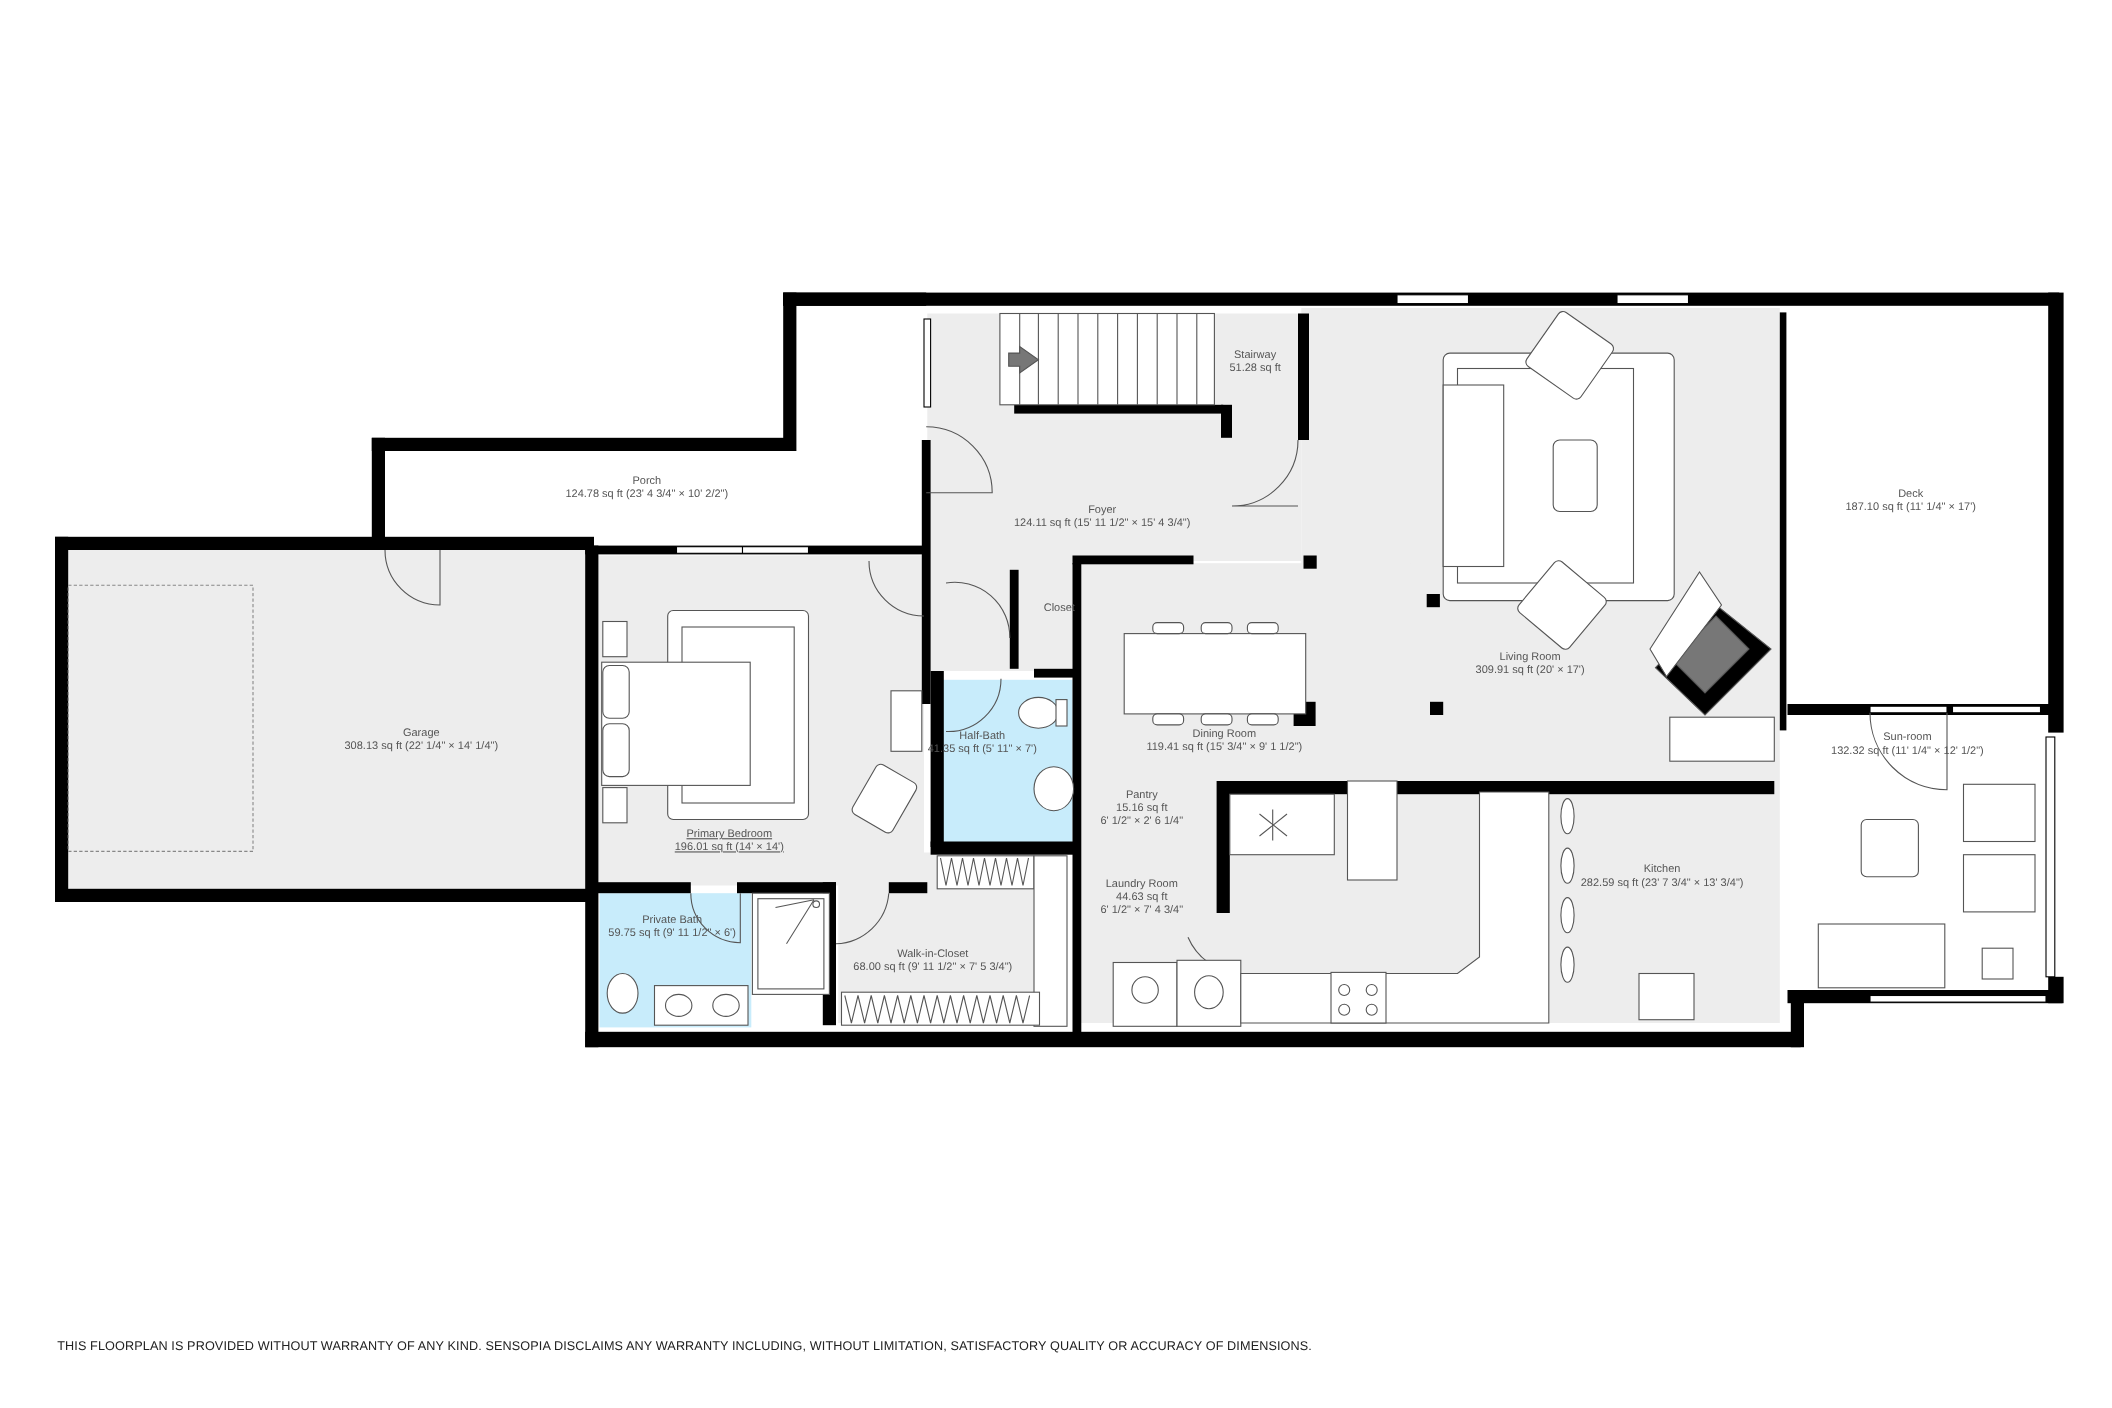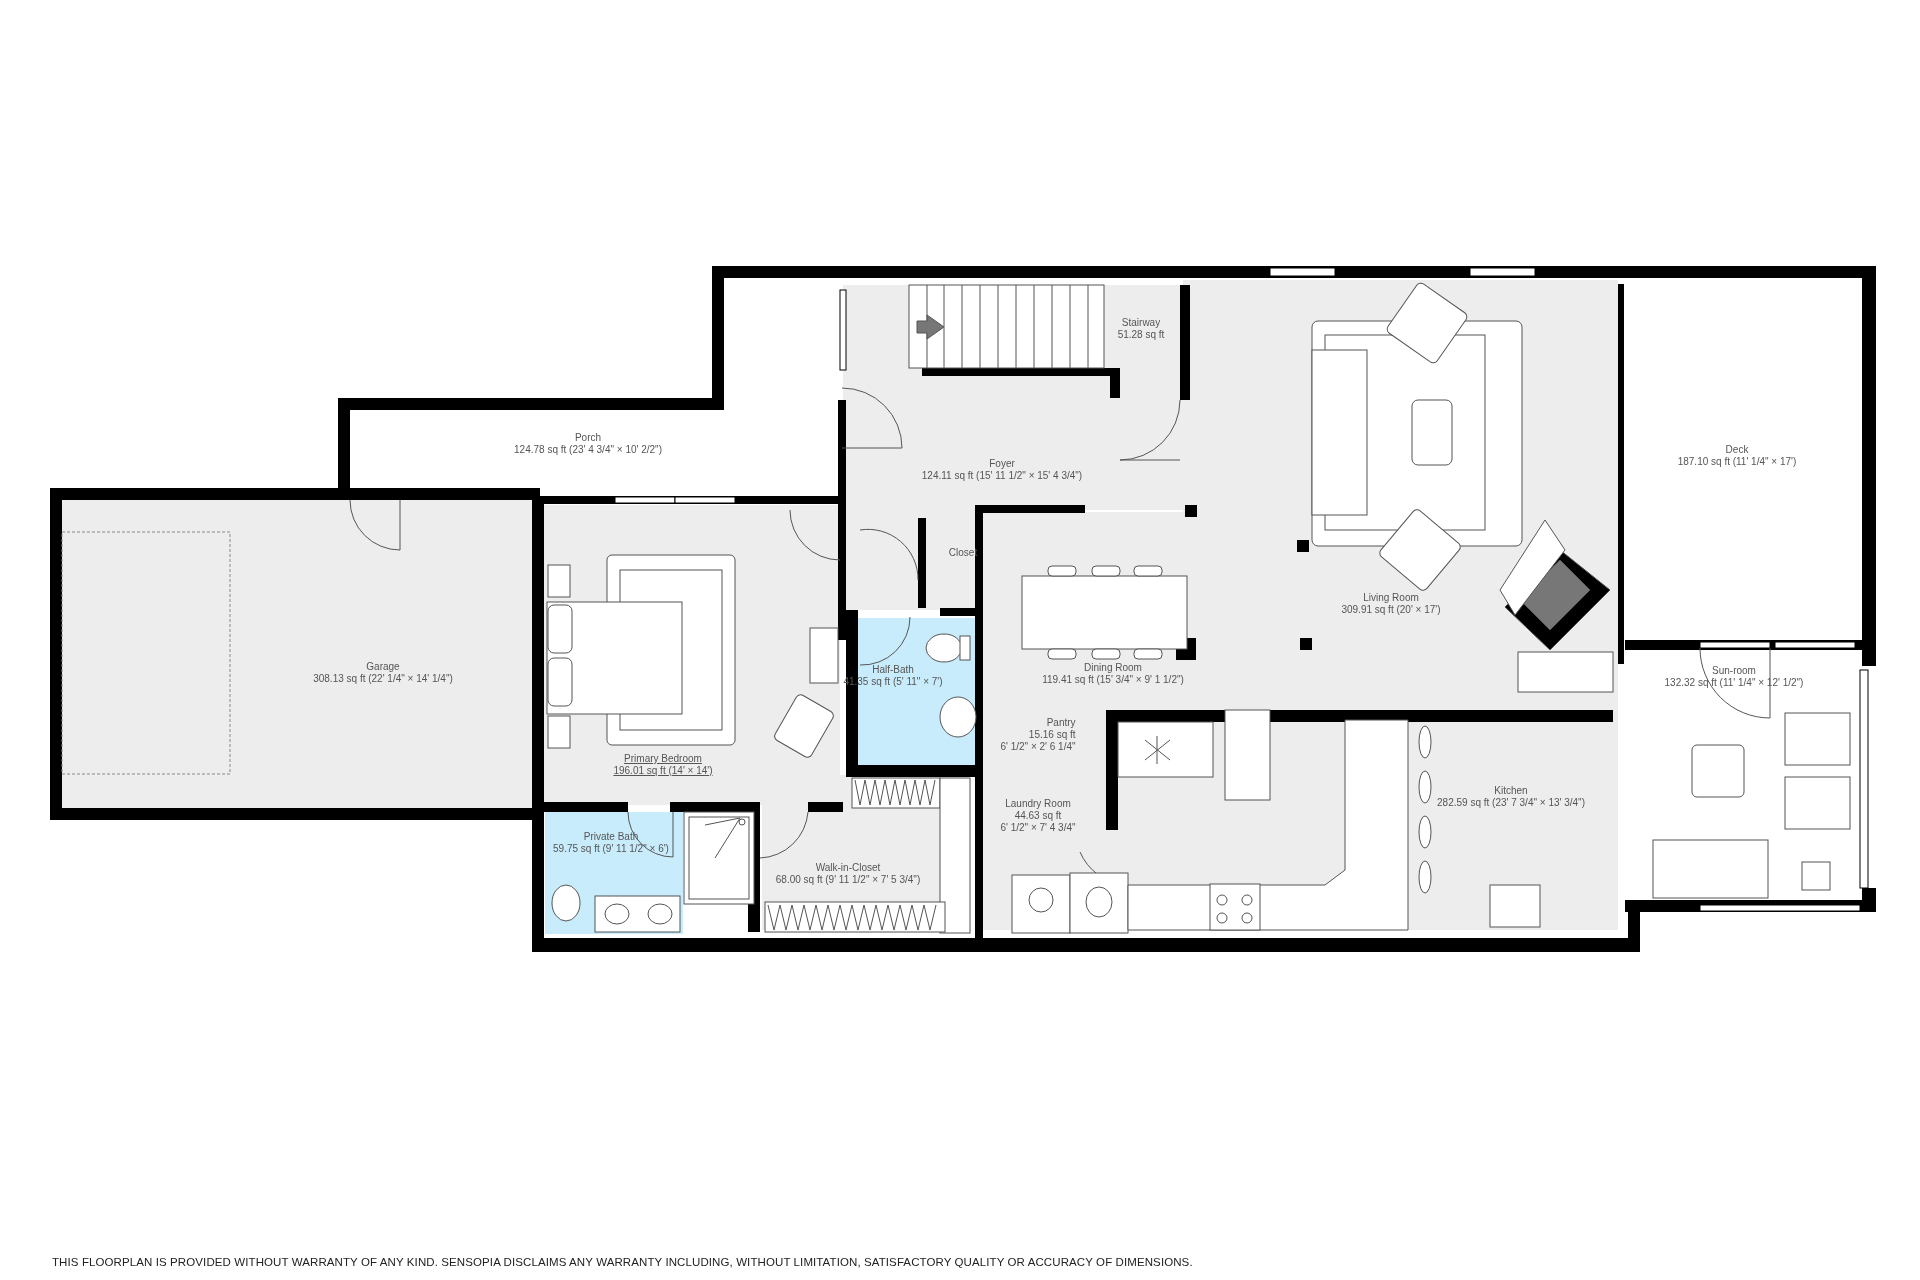--- a/index.html
+++ b/index.html
@@ -1,19 +1,19 @@
 <!DOCTYPE html>
 <html><head>
 <meta charset="utf-8">
 <style>
   html,body{margin:0;padding:0;background:#fff;}
   body{width:1920px;height:1280px;position:relative;overflow:hidden;font-family:"Liberation Sans",sans-serif;}
   #plan{position:absolute;left:0;top:0;width:1920px;height:1280px;}
   .lbl{position:absolute;transform:translateX(-50%);text-align:center;color:#555;font-size:10px;line-height:12px;white-space:nowrap;}
-  .disclaimer{position:absolute;left:52px;top:1256px;font-size:11.5px;color:#222;letter-spacing:0.1px;white-space:nowrap;}
+  .disclaimer{position:absolute;left:52px;top:1218px;font-size:11.5px;color:#222;letter-spacing:0.1px;white-space:nowrap;}
 </style>
 </head>
 <body>
 
 <svg id="plan" viewBox="0 0 1920 1280" xmlns="http://www.w3.org/2000/svg">
 
   <g>
     <rect x="57" y="500" width="477" height="310" fill="#ededed"></rect>
     <rect x="540" y="505" width="300" height="300" fill="#ededed"></rect>
     <rect x="843" y="285" width="340" height="225" fill="#ededed"></rect>
@@ -237,21 +237,21 @@
       <div>41.35 sq ft (5' 11" × 7')</div>
     </div>
     <div class="lbl" style="left: 1113px; top: 662px;">
       <div>Dining Room</div>
       <div>119.41 sq ft (15' 3/4" × 9' 1 1/2")</div>
     </div>
     <div class="lbl" style="left: 1734px; top: 665px;">
       <div>Sun-room</div>
       <div>132.32 sq ft (11' 1/4" × 12' 1/2")</div>
     </div>
-    <div class="lbl" style="left: 1038px; top: 717px; text-align: right;">
+    <div class="lbl" style="left: 1038px; top: 717px;">
       <div>Pantry</div>
       <div>15.16 sq ft</div>
       <div>6' 1/2" × 2' 6 1/4"</div>
     </div>
     <div class="lbl" style="left: 1038px; top: 798px;">
       <div>Laundry Room</div>
       <div>44.63 sq ft</div>
       <div>6' 1/2" × 7' 4 3/4"</div>
     </div>
     <div class="lbl" style="left: 1511px; top: 785px;">

